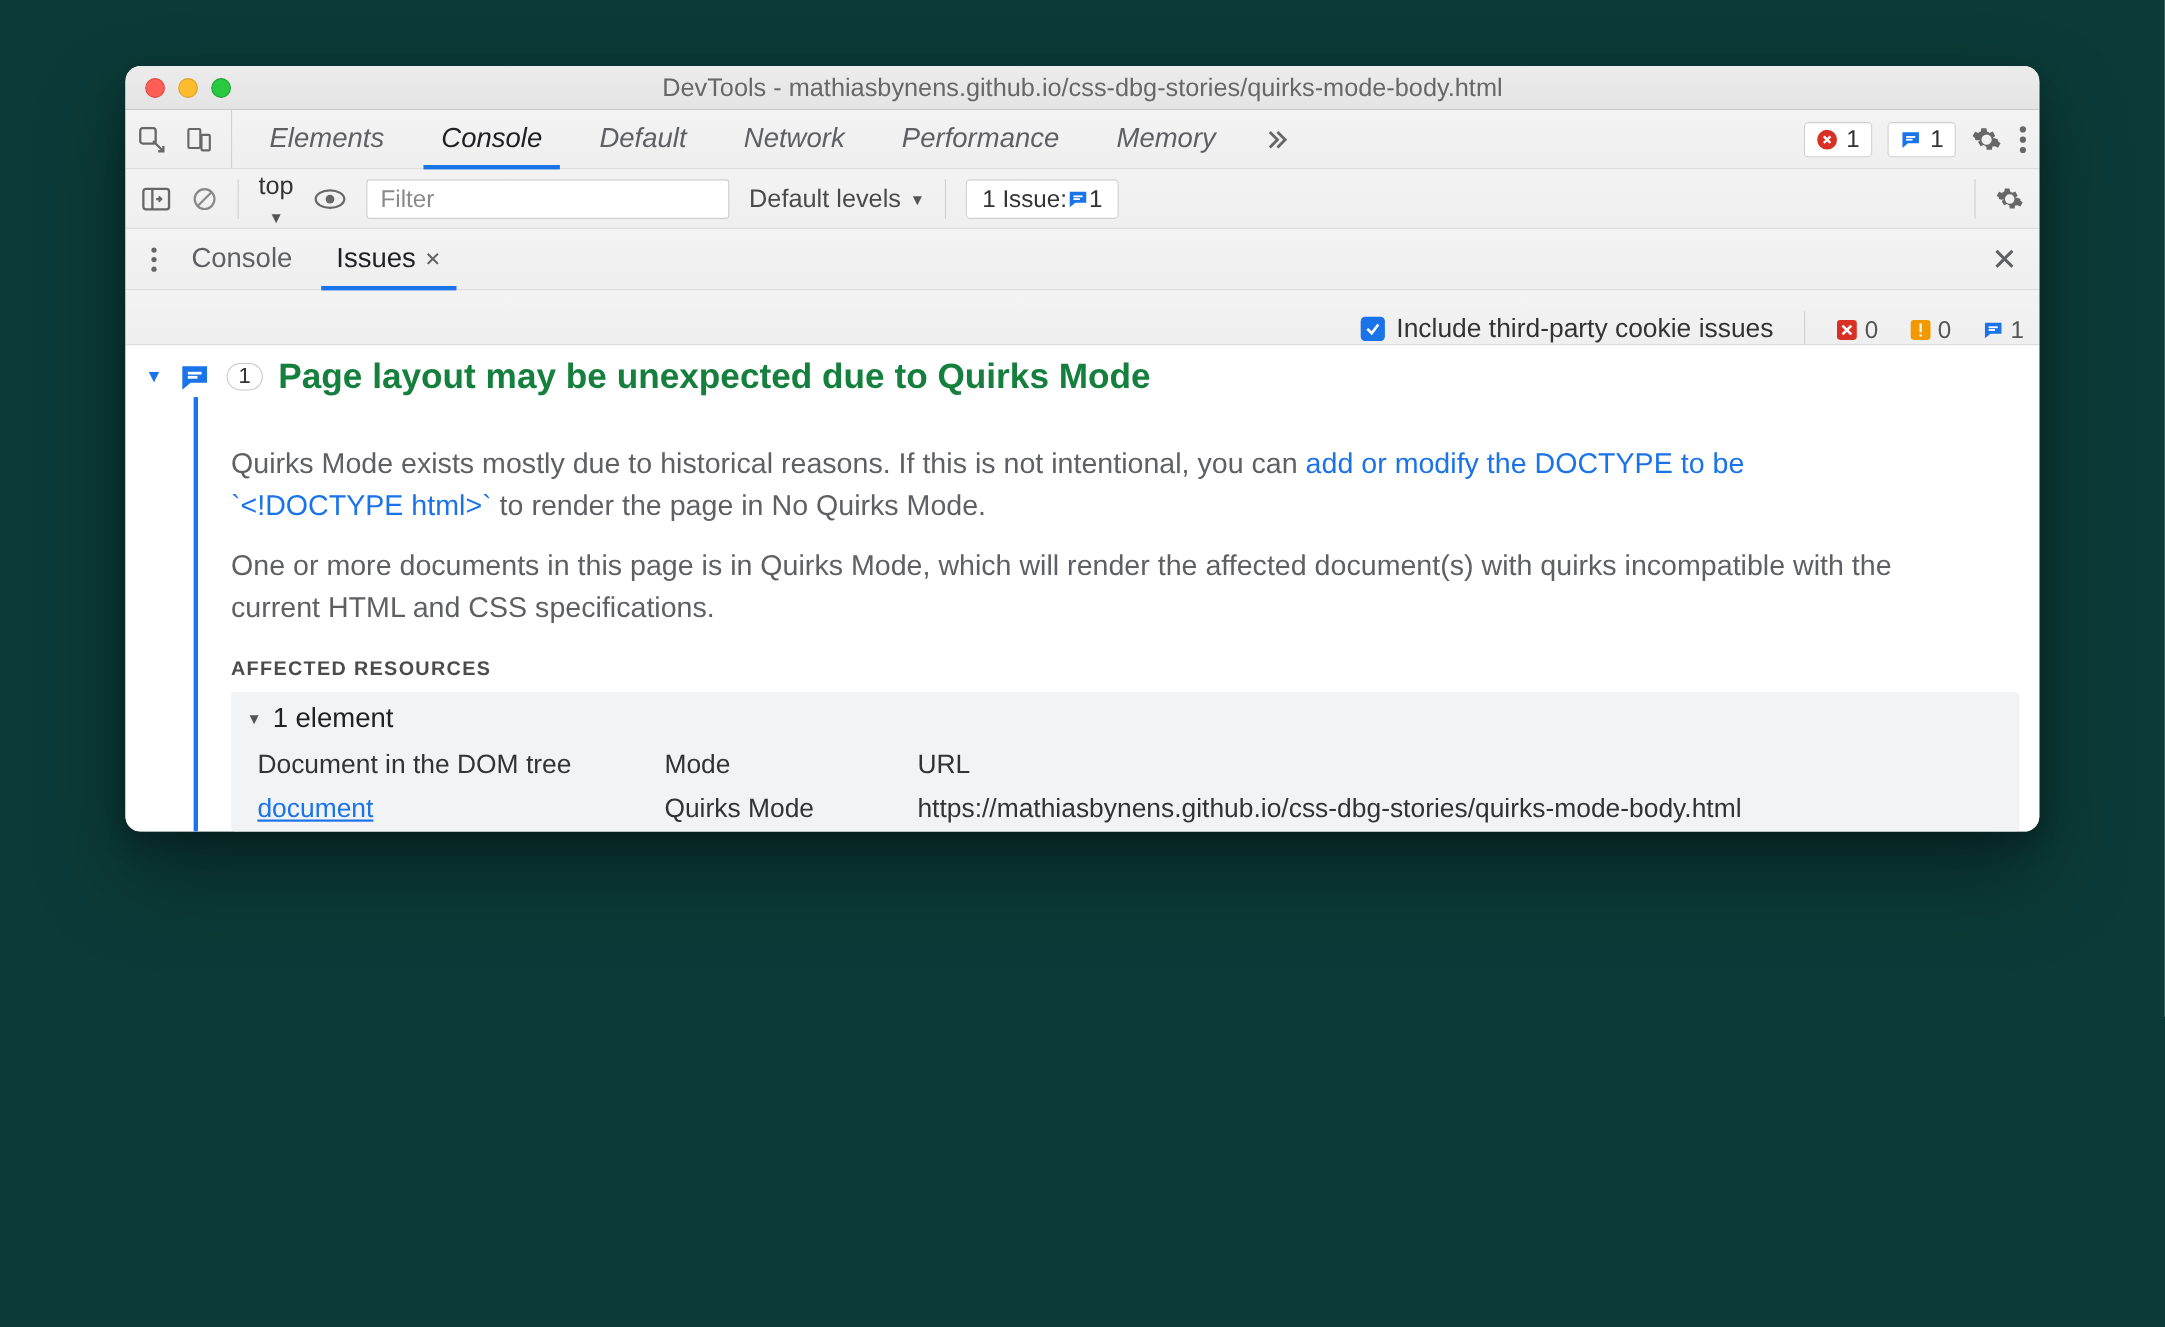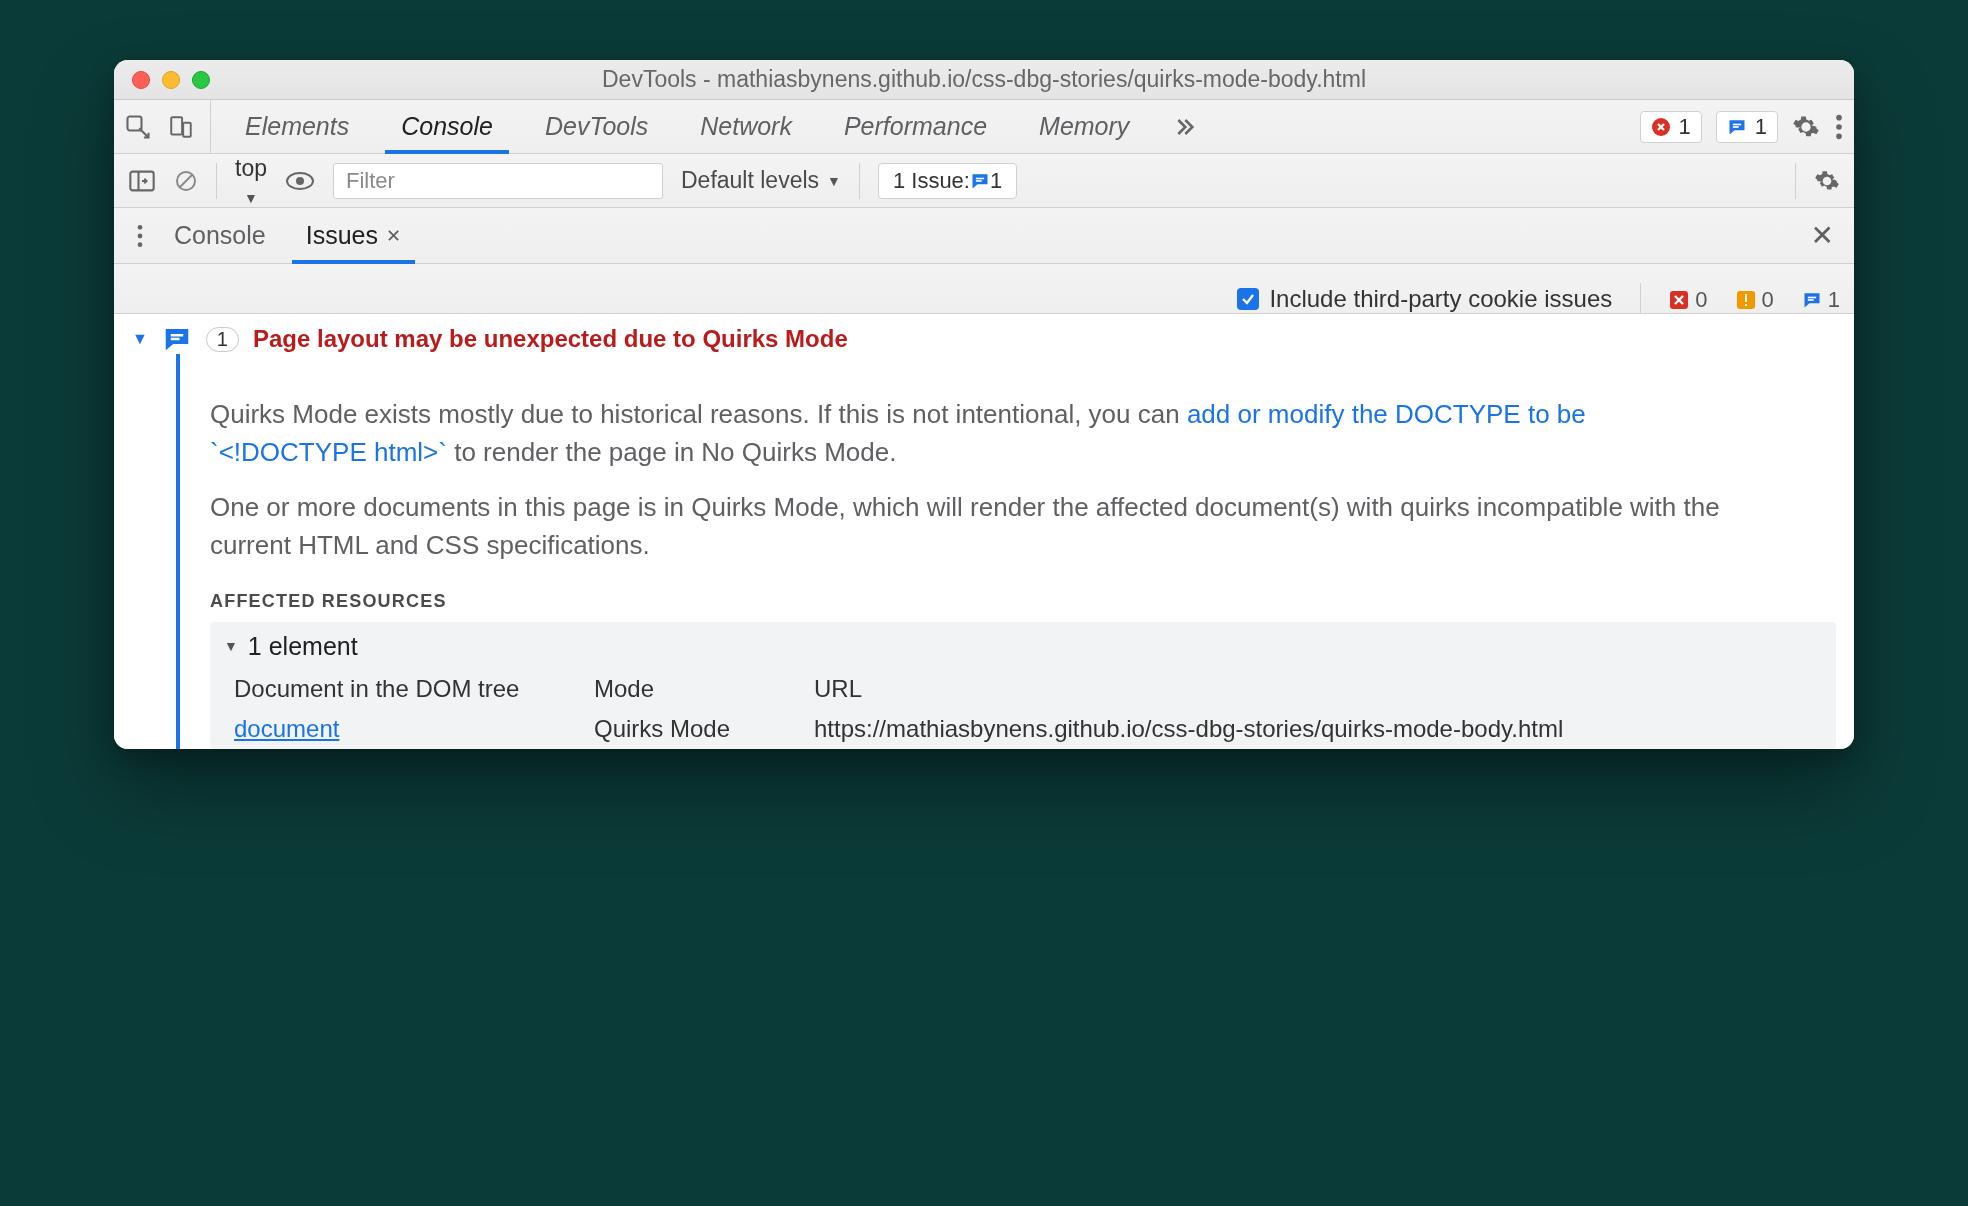--- a/index.html
+++ b/index.html
@@ -85,28 +85,28 @@
   }
   .chk { display:flex; align-items:center; gap:10px; font-size:24px; color:#333; }
   .chkbox { width:22px; height:22px; border-radius:4px; background:#1a73e8; display:flex; align-items:center; justify-content:center; }
   .count { display:flex; align-items:center; gap:6px; font-size:22px; color:#555; }
   
   .issue-area { padding: 10px 18px 0 18px; background:#fff; }
   .issue-head { display:flex; align-items:center; gap:14px; }
   .disclose { color:#1a73e8; font-size:16px; }
   .chat-ic { color:#1a73e8; }
   .count-oval { border:1px solid #c9c9c9; border-radius:999px; padding:0 10px; font-size:20px; color:#333; background:#fff; }
-  .issue-title { font-size:24px; font-weight:700; color:#b91c1c; }
+  .issue-title { font-size:32px; font-weight:700; color:#15803d; }
   .issue-body { margin-left:44px; border-left:4px solid #1a73e8; padding:24px 0 0 30px; }
   .p { font-size:26px; line-height:1.45; color:#5f6063; margin:18px 0; max-width:1520px; }
   .p a, .lk { color:#1a73e8; text-decoration:none; }
   .aff-title { font-size:18px; font-weight:700; color:#4b4b4b; letter-spacing:1.2px; margin-top:26px; }
   .aff-box { background:#f1f3f4; border-radius:4px; margin-top:10px; padding:10px 14px 0 14px; }
   .aff-sub { font-size:25px; color:#202124; display:flex; align-items:center; gap:10px; margin-bottom:8px; }
-  .aff-table { display:grid; grid-template-columns: 360px 220px 1fr; column-gap:0; }
+  .aff-table { display:grid; grid-template-columns: 360px 220px 1fr; column-gap:10px; }
   .th { font-size:24px; color:#333; padding:6px 10px; }
   .td { font-size:24px; color:#333; padding:6px 10px; white-space:normal; }
   .td.link { color:#1a73e8; text-decoration:underline; }
   .gear { color:#676767; }
   .caret { font-size:14px; color:#555; }
 </style>
 </head>
 <body>
 
 <div class="window">
@@ -131,21 +131,21 @@
       <span class="icon">
         <svg width="26" height="28" viewBox="0 0 24 24" fill="none" stroke="#676767" stroke-width="1.8">
             <rect x="3" y="3" width="10" height="16" rx="1"></rect>
             <rect x="14" y="8" width="7" height="13" rx="1"></rect>
           </svg>
       </span>
     </div>
     <div class="tabs">
       <div class="tab">Elements</div>
       <div class="tab active">Console</div>
-      <div class="tab">DevTools</div>
+      <div class="tab">Default</div>
       <div class="tab">Network</div>
       <div class="tab">Performance</div>
       <div class="tab">Memory</div>
       <span class="icon" style="margin-left:14px;">
         <svg width="28" height="28" viewBox="0 0 24 24" stroke="#676767" stroke-width="2.2" fill="none">
             <path d="M8 6 L14 12 L8 18"></path>
             <path d="M14 6 L20 12 L14 18"></path>
           </svg>
       </span>
     </div>

